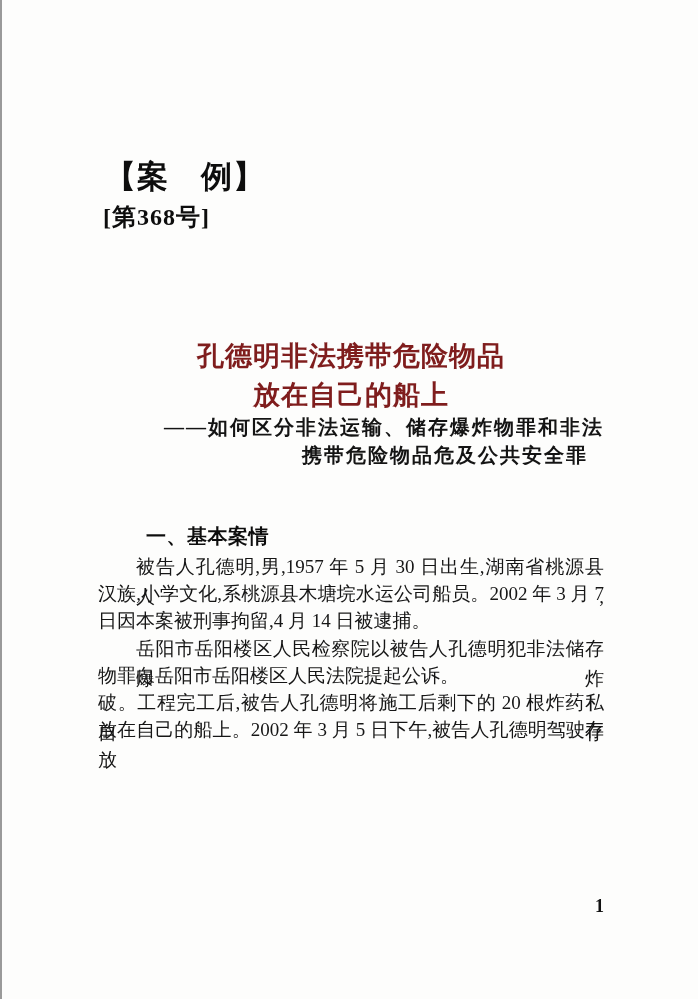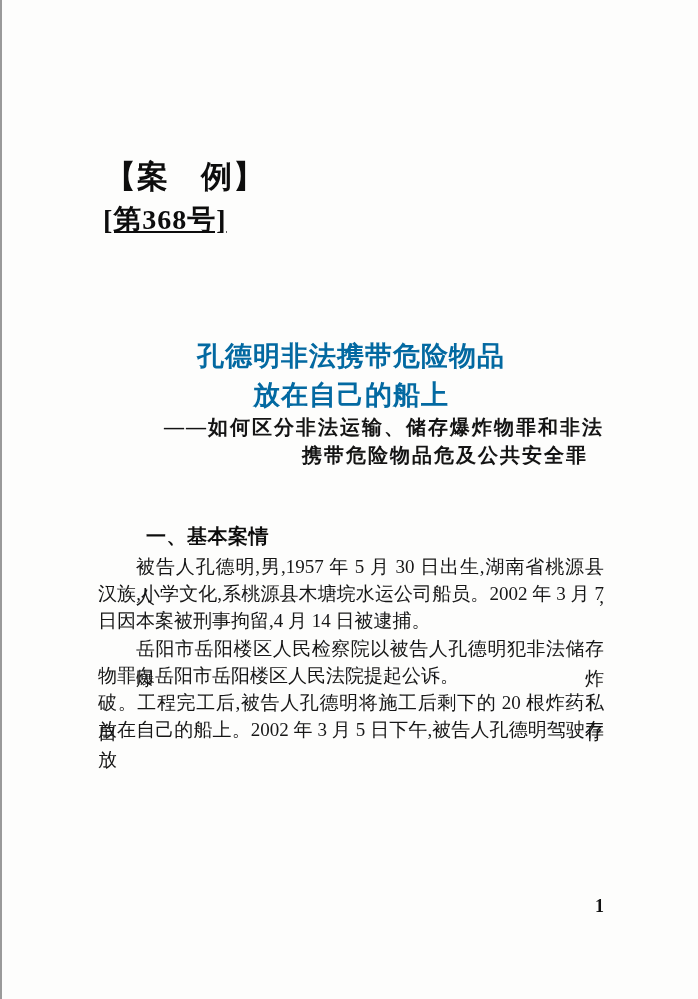--- a/index.html
+++ b/index.html
@@ -41,37 +41,36 @@
     font-size: 31px;
     letter-spacing: 1px;
     color: #0d0d0d;
     white-space: nowrap;
   }
   .case-number {
     position: absolute;
     left: 5px;
     top: 189px;
     font-weight: 700;
-    font-size: 28px;
+    font-size: 24px;
     letter-spacing: 1px;
     color: #0d0d0d;
     white-space: nowrap;
-    text-decoration: underline;
   }
   .title-block {
     position: absolute;
     left: 0;
     top: 325px;
     width: 506px;
     text-align: center;
     font-weight: 700;
     font-size: 27px;
     line-height: 39px;
     letter-spacing: 1px;
-    color: #0369a1;
+    color: #7f1d1d;
   }
   .subtitle-block {
     position: absolute;
     left: 0;
     top: 401px;
     width: 506px;
     text-align: right;
     font-size: 20px;
     font-weight: 600;
     line-height: 28px;

